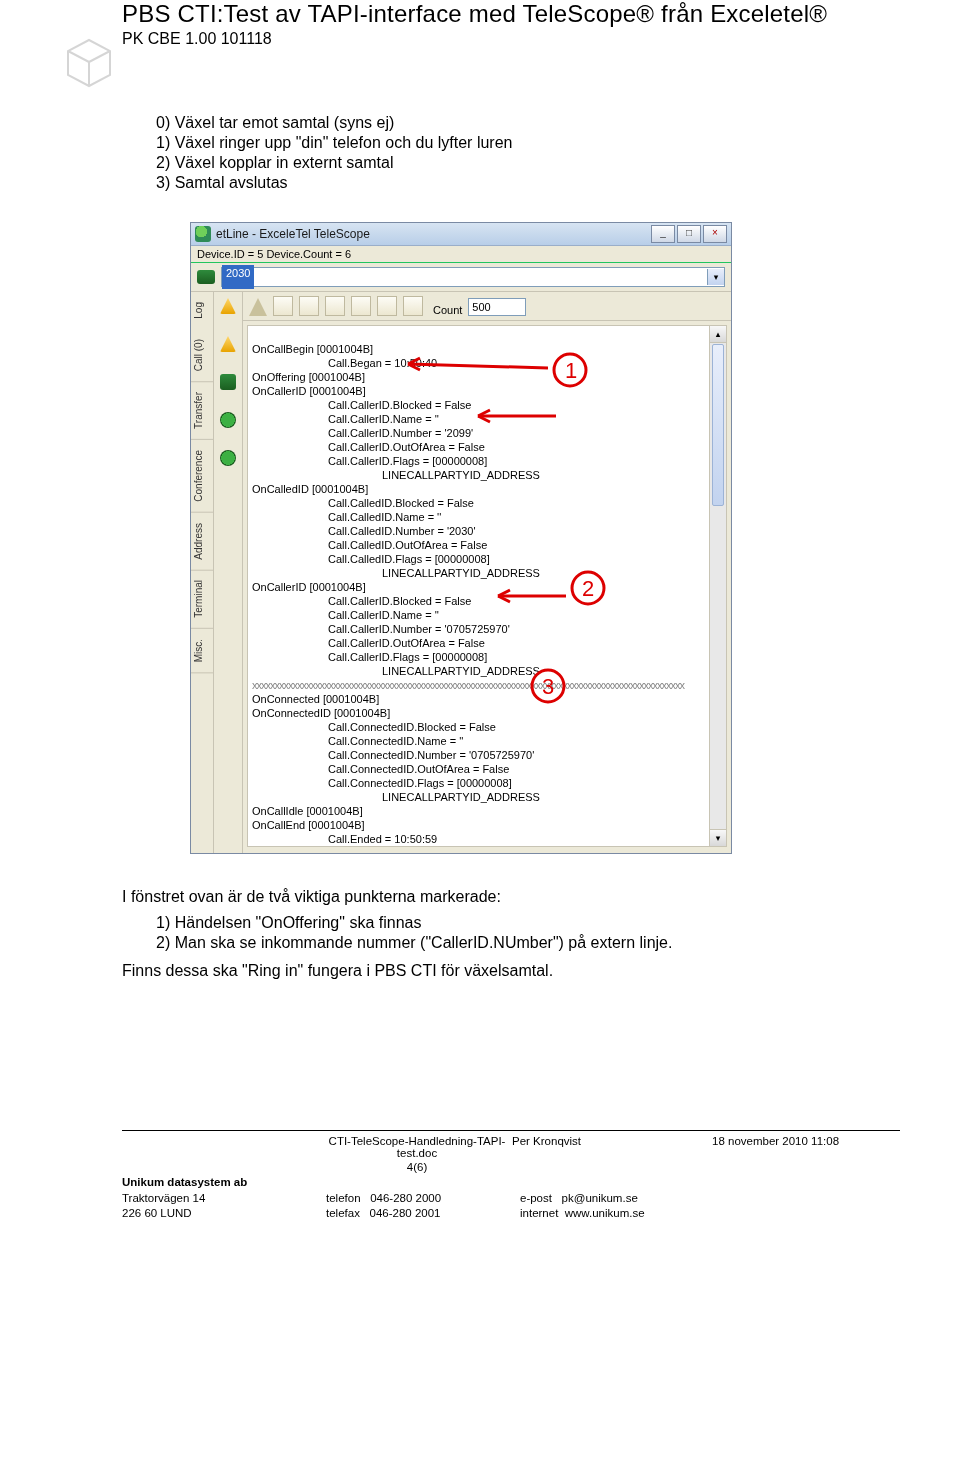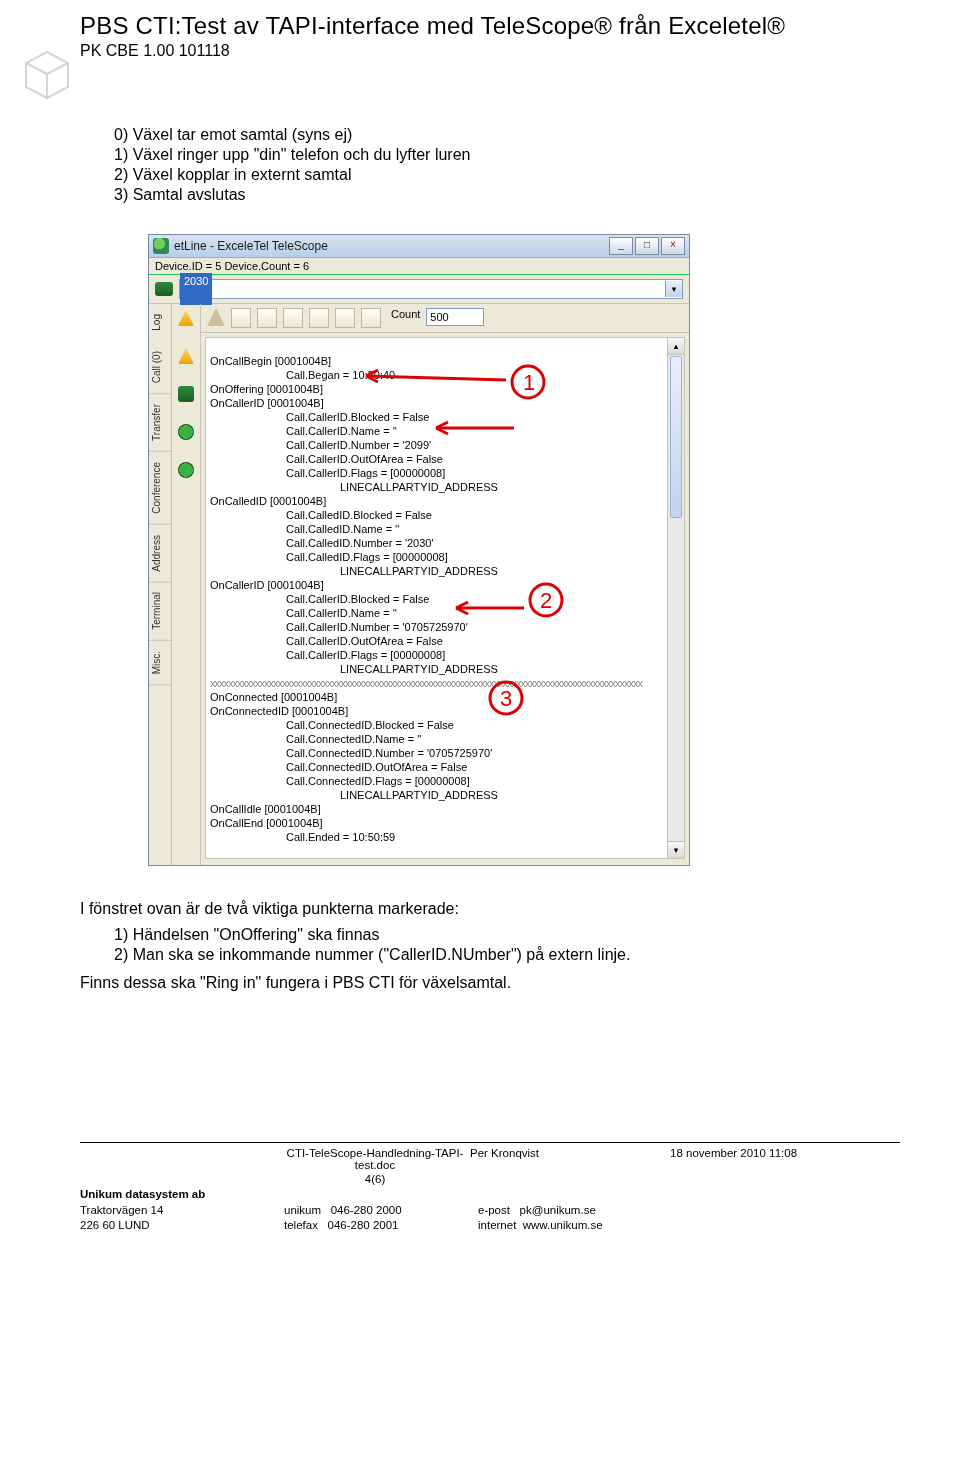--- a/index.html
+++ b/index.html
@@ -4,24 +4,25 @@
 <style>
   body {
     margin: 0;
     padding: 0;
     font-family: Arial, Helvetica, sans-serif;
     background: #fff;
     color: #000;
     width: 960px;
   }
   .page {
-    padding: 12px 60px 20px 80px;
+    padding: 0 60px 20px 80px;
     position: relative;
     min-height: 1481px;
     box-sizing: border-box;
+    margin-left: 42px;
   }
   .header-block {
     position: relative;
     margin-bottom: 60px;
     padding-bottom: 6px;
   }
   .logo-cube {
     position: absolute;
     left: -60px;
     top: 36px;
@@ -110,21 +111,21 @@
   }
   .combo {
     flex: 1; height: 18px;
     border: 1px solid #7f9db9;
     background: #fff;
     display: flex; align-items: center;
   }
   .combo .sel {
     background: #316ac5; color: #fff;
     padding: 0 4px; font-size: 11px;
-    height: 32px; line-height: 16px;
+    height: 24px; line-height: 16px;
   }
   .combo .arrow {
     width: 16px; height: 16px; margin-left: auto;
     background: linear-gradient(#e8eefb,#c2d3ef);
     border-left: 1px solid #7f9db9;
     text-align: center; font-size: 9px; line-height: 16px;
   }
 
   .work-area { display: flex; background: #ece9d8; }
   .tab-rail {
@@ -156,21 +157,21 @@
   }
   .mini.warn { background: linear-gradient(#ffd76b,#e8a300); clip-path: polygon(50% 0,100% 100%,0 100%); }
   .mini.green-dot { background: radial-gradient(circle, #3cb043 0 60%, #1b5e20 61% 100%); border-radius: 50%; }
   .mini.green-phone { background: linear-gradient(#2e8b3c,#1b5e20); border-radius: 3px; }
 
   .content {
     flex: 1;
     display: flex; flex-direction: column;
   }
   .toolbar {
-    display: flex; align-items: flex-start; gap: 6px;
+    display: flex; align-items: flex-end; gap: 6px;
     padding: 4px 6px;
     border-bottom: 1px solid #c8c4b4;
   }
   .tbtn {
     width: 18px; height: 18px;
     border: 1px solid #bfb99f;
     background: linear-gradient(#fdfcf6,#ece7d0);
   }
   .tbtn.tri { clip-path: polygon(50% 0,100% 100%,0 100%); background:#c9c19c; border:none; }
   .count-label { font-size: 11px; margin-left: 4px; }
@@ -320,21 +321,21 @@
           <span class="count-label">Count</span>
           <div class="count-box">500</div>
         </div>
 
         <div class="log-wrap">
           <div class="log">
 <span>OnCallBegin [0001004B]</span>
 <span class="indent1">Call.Began = 10:50:40</span><span>OnOffering [0001004B]</span>
 <span>OnCallerID [0001004B]</span>
 <span class="indent1">Call.CallerID.Blocked = False</span><span class="indent1">Call.CallerID.Name = ''</span><span class="indent1">Call.CallerID.Number = '2099'</span><span class="indent1">Call.CallerID.OutOfArea = False</span><span class="indent1">Call.CallerID.Flags = [00000008]</span><span class="indent2">LINECALLPARTYID_ADDRESS</span><span>OnCalledID [0001004B]</span>
-<span class="indent1">Call.CalledID.Blocked = False</span><span class="indent1">Call.CalledID.Name = ''</span><span class="indent1">Call.CalledID.Number = '2030'</span><span class="indent1">Call.CalledID.Flags = [00000008]</span><span class="indent2">LINECALLPARTYID_ADDRESS</span><span>OnCallerID [0001004B]</span>
+<span class="indent1">Call.CalledID.Blocked = False</span><span class="indent1">Call.CalledID.Name = ''</span><span class="indent1">Call.CalledID.Number = '2030'</span><span class="indent1">Call.CalledID.OutOfArea = False</span><span class="indent1">Call.CalledID.Flags = [00000008]</span><span class="indent2">LINECALLPARTYID_ADDRESS</span><span>OnCallerID [0001004B]</span>
 <span class="indent1">Call.CallerID.Blocked = False</span><span class="indent1">Call.CallerID.Name = ''</span><span class="indent1">Call.CallerID.Number = '0705725970'</span><span class="indent1">Call.CallerID.OutOfArea = False</span><span class="indent1">Call.CallerID.Flags = [00000008]</span><span class="indent2">LINECALLPARTYID_ADDRESS</span><span class="hr">xxxxxxxxxxxxxxxxxxxxxxxxxxxxxxxxxxxxxxxxxxxxxxxxxxxxxxxxxxxxxxxxxxxxxxxxxxxxxxxxxxxxxxxxxxxxxxxx</span>
 <span>OnConnected [0001004B]</span>
 <span>OnConnectedID [0001004B]</span>
 <span class="indent1">Call.ConnectedID.Blocked = False</span><span class="indent1">Call.ConnectedID.Name = ''</span><span class="indent1">Call.ConnectedID.Number = '0705725970'</span><span class="indent1">Call.ConnectedID.OutOfArea = False</span><span class="indent1">Call.ConnectedID.Flags = [00000008]</span><span class="indent2">LINECALLPARTYID_ADDRESS</span><span>OnCallIdle [0001004B]</span>
 <span>OnCallEnd [0001004B]</span>
 <span class="indent1">Call.Ended = 10:50:59</span>
           </div>
           <div class="scrollbar">
             <div class="sb-btn">▴</div>
             <div class="sb-thumb"></div>
@@ -396,21 +397,21 @@
       <div></div>
         <div></div>
     </div>
     <div class="col">
       <div class="bold">Unikum datasystem ab</div>
       <div>Traktorvägen 14</div>
       <div>226 60  LUND</div>
     </div>
     <div class="col">
       <div>&nbsp;</div>
-      <div><span>unikum</span>&nbsp;&nbsp;&nbsp;<span>046-280 2000</span></div>
+      <div><span>telefon</span>&nbsp;&nbsp;&nbsp;<span>046-280 2000</span></div>
       <div><span>telefax</span>&nbsp;&nbsp;&nbsp;<span>046-280 2001</span></div>
     </div>
     <div class="col">
       <div>&nbsp;</div>
       <div><span>e-post</span>&nbsp;&nbsp;&nbsp;<span>pk@unikum.se</span></div>
       <div><span>internet</span>&nbsp;&nbsp;<span>www.unikum.se</span></div>
     </div>
     <div class="col"></div>
   </div>
 

